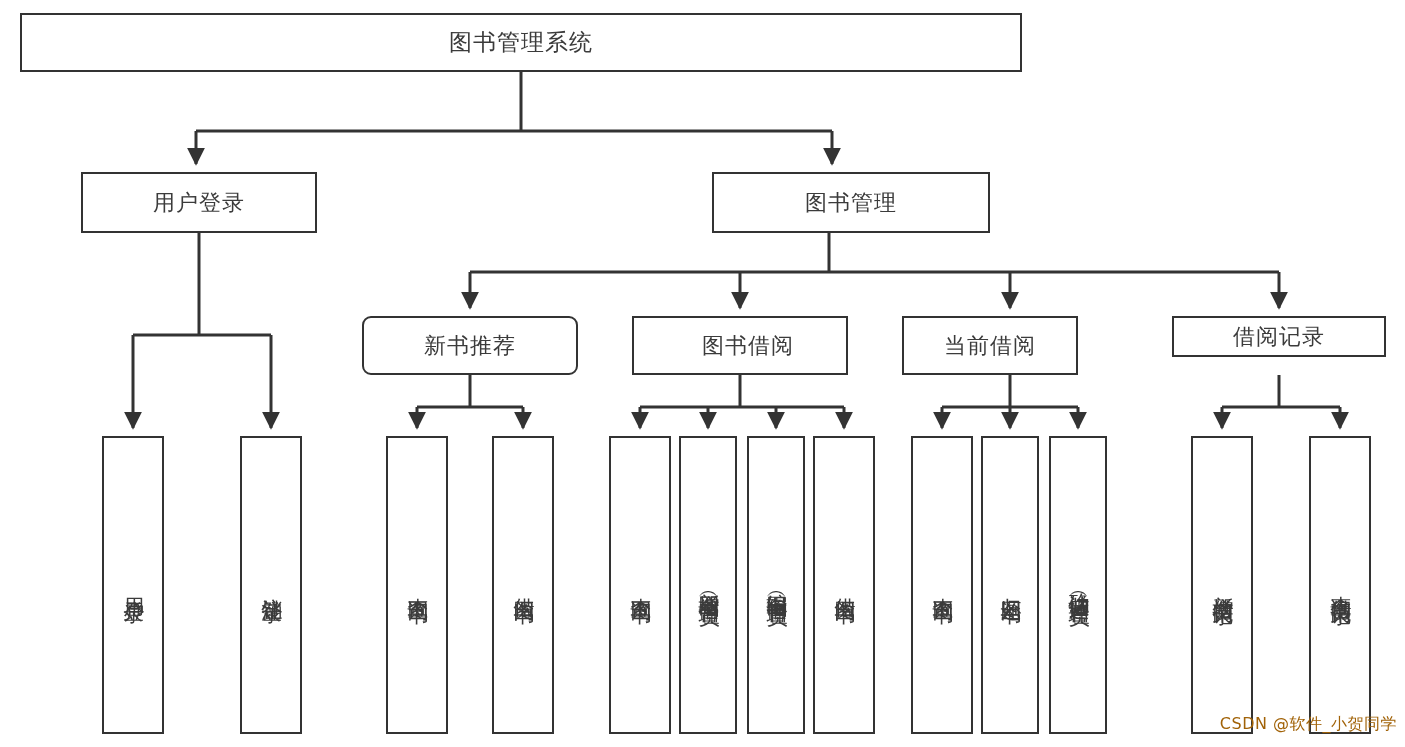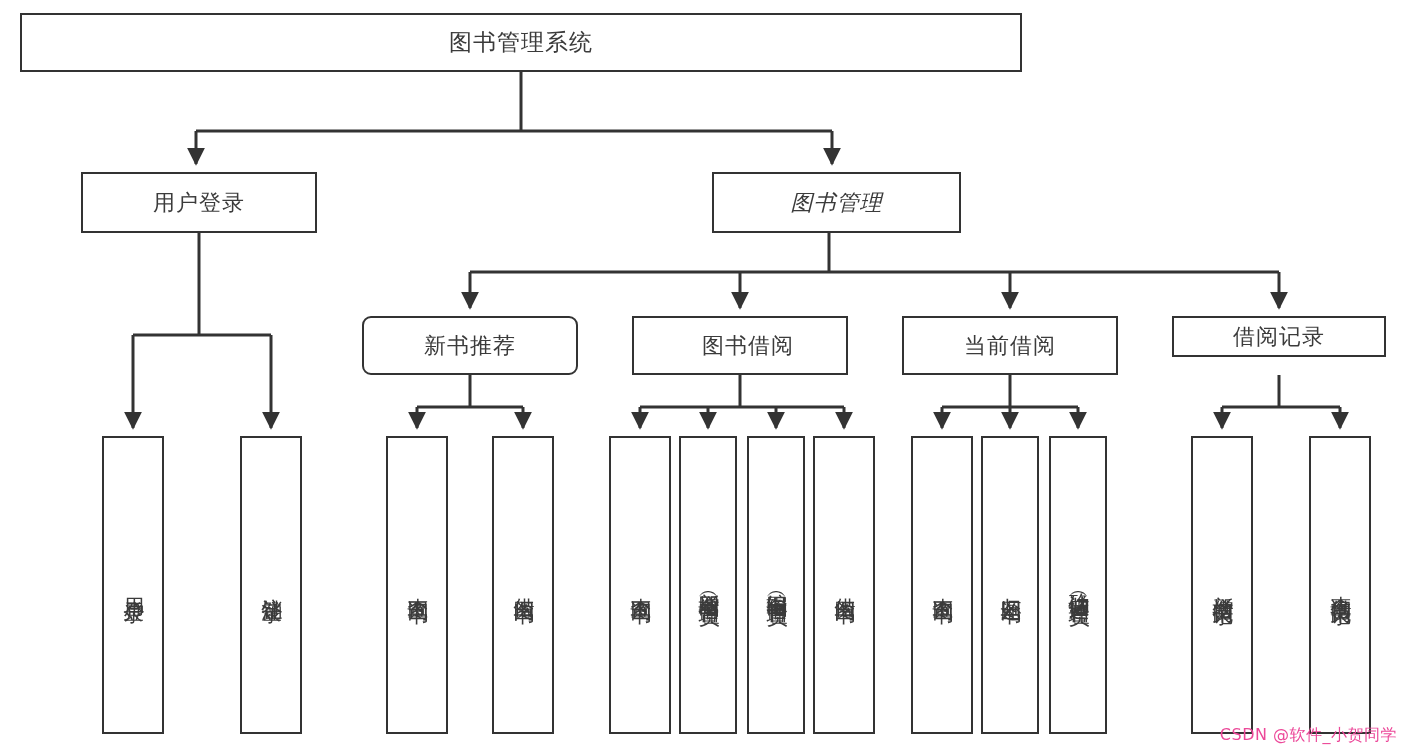--- a/index.html
+++ b/index.html
@@ -44,23 +44,23 @@
     text-orientation:upright;
     font-size:21px;
     line-height:1.14;
     letter-spacing:2px;
     white-space:normal;
     max-height:100%;
   }
 
   .watermark{
     position:absolute;
-    right:8px;bottom:1px;
+    right:8px;bottom:12px;
     font-size:16px;
-    color:#ec4899;
+    color:#a16207;
     letter-spacing:0.5px;
     white-space:nowrap;
     pointer-events:none;
   }
 </style>
 </head>
 <body>
 
 <div id="diagram">
 
@@ -114,31 +114,31 @@
     </g>
   </svg>
 
   <div class="node h-node root" style="left:20px;top:13px;width:1002px;height:59px;">
     <span class="lbl">图书管理系统</span>
   </div>
 
   <div class="node h-node" style="left:81px;top:172px;width:236px;height:61px;">
     <span class="lbl">用户登录</span>
   </div>
-  <div class="node h-node" style="left:712px;top:172px;width:249px;height:61px;font-style:italic;">
+  <div class="node h-node" style="left:712px;top:172px;width:278px;height:61px;">
     <span class="lbl">图书管理</span>
   </div>
 
   <div class="node h-node" style="left:362px;top:316px;width:216px;height:59px;border-radius:9px;">
     <span class="lbl">新书推荐</span>
   </div>
   <div class="node h-node" style="left:632px;top:316px;width:216px;height:59px;padding-left:16px;">
     <span class="lbl">图书借阅</span>
   </div>
-  <div class="node h-node" style="left:902px;top:316px;width:216px;height:59px;">
+  <div class="node h-node" style="left:902px;top:316px;width:176px;height:59px;">
     <span class="lbl">当前借阅</span>
   </div>
   <div class="node h-node" style="left:1172px;top:316px;width:214px;height:41px;">
     <span class="lbl">借阅记录</span>
   </div>
 
   <div class="node v-node" style="left:102px;top:436px;width:62px;height:298px;">
     <span class="lbl">用户登录</span>
   </div>
   <div class="node v-node" style="left:240px;top:436px;width:62px;height:298px;">

